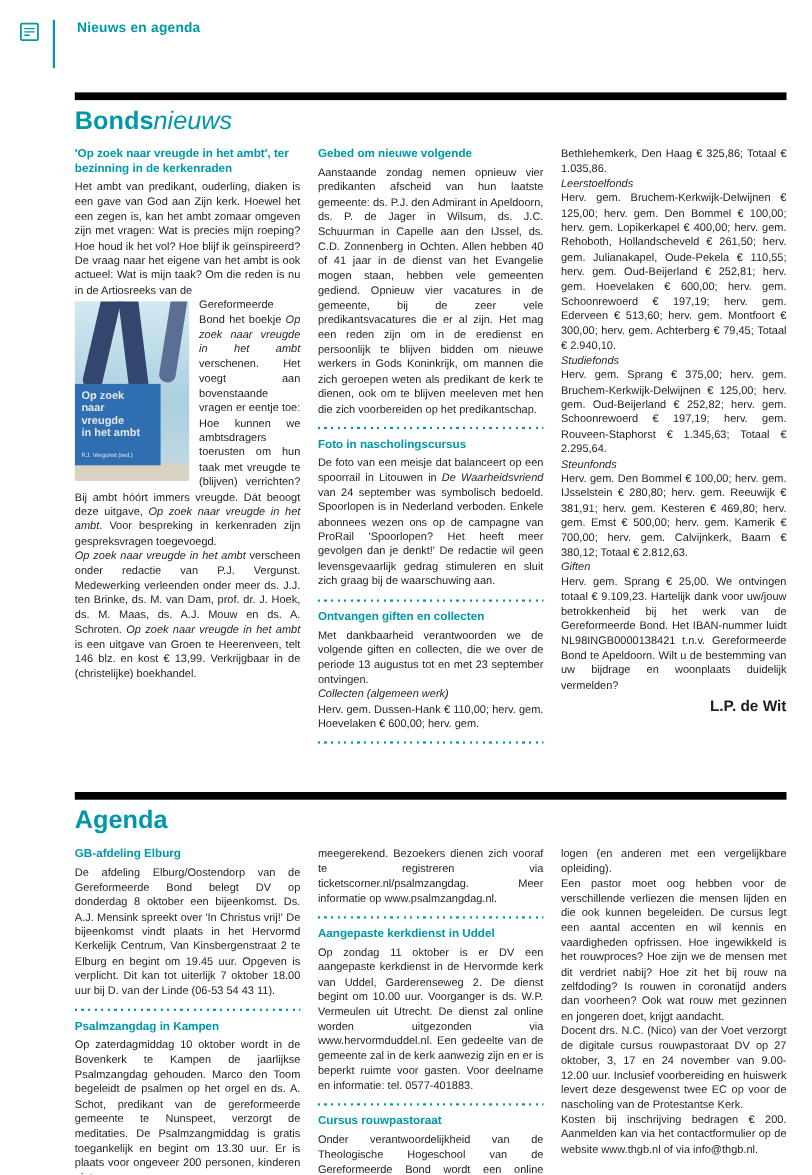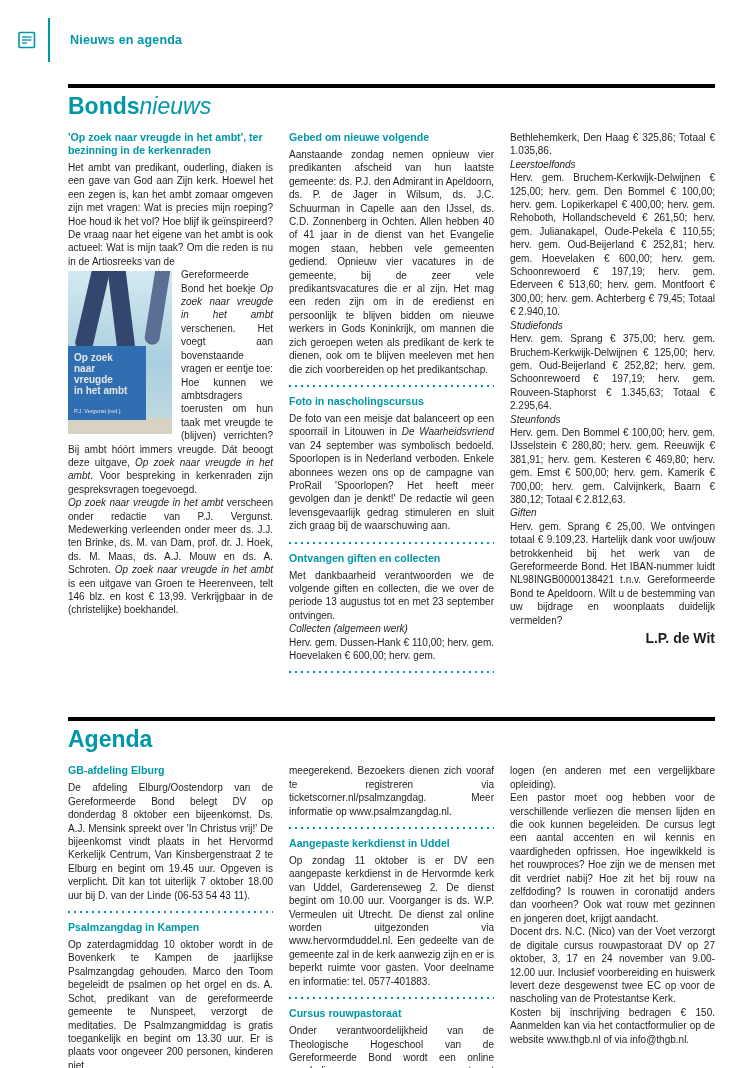--- a/index.html
+++ b/index.html
@@ -1,27 +1,27 @@
 <!DOCTYPE html>
 <html><head>
 <meta charset="utf-8">
 <style>
   html,body{margin:0;padding:0;background:#ffffff;}
   body{width:738px;height:1068px;font-family:"Liberation Sans",sans-serif;color:#1e1e1c;overflow:hidden;}
   .page{position:relative;width:738px;height:1068px;background:#fff;}
 
   
-  .topbar{position:absolute;top:18px;left:16px;display:flex;align-items:center;height:44px;}
+  .topbar{position:absolute;top:18px;left:16px;display:flex;height:44px;}
   .topbar .icon{display:inline-flex;margin-right:10px;}
   .vrule{display:inline-block;width:2px;height:44px;background:#0097a7;margin-right:20px;}
   .toplabel{color:#0097a7;font-weight:bold;font-size:12.5px;letter-spacing:.2px;}
 
   
   .content{position:absolute;left:68px;top:84px;width:647px;}
-  .band{border-top:4px solid #000000;padding-top:5px;}
+  .band{border-top:7px solid #000000;padding-top:5px;}
   .band + .band{margin-top:36px;}
   .band-title{margin:0 0 12px 0;color:#0097a7;font-size:23px;line-height:26px;font-weight:bold;}
   .band-title .ti{font-style:italic;font-weight:400;}
 
   .cols{display:flex;gap:16px;}
   .col{width:205px;min-width:205px;}
 
   .art-h{margin:0 0 4px 0;color:#0097a7;font-weight:bold;font-size:10.6px;line-height:13px;}
   p.body{margin:0;font-size:10px;line-height:13.4px;text-align:justify;}
   p.body + p.body{margin-top:0px;}
@@ -143,20 +143,20 @@
           <div class="dots"></div>
           <h3 class="art-h">Cursus rouwpastoraat</h3>
           <p class="body">Onder verantwoordelijkheid van de Theologische Hogeschool van de Gereformeerde Bond wordt een online nascholingscursus rouwpastoraat aangeboden voor hbo-theo-</p>
 
         </div>
 
         <div class="col">
           <p class="body">logen (en anderen met een vergelijkbare opleiding).</p>
           <p class="body">Een pastor moet oog hebben voor de verschillende verliezen die mensen lijden en die ook kunnen begeleiden. De cursus legt een aantal accenten en wil kennis en vaardigheden opfrissen. Hoe ingewikkeld is het rouwproces? Hoe zijn we de mensen met dit verdriet nabij? Hoe zit het bij rouw na zelfdoding? Is rouwen in coronatijd anders dan voorheen? Ook wat rouw met gezinnen en jongeren doet, krijgt aandacht.</p>
           <p class="body">Docent drs. N.C. (Nico) van der Voet verzorgt de digitale cursus rouwpastoraat DV op 27 oktober, 3, 17 en 24 november van 9.00-12.00 uur. Inclusief voorbereiding en huiswerk levert deze desgewenst twee EC op voor de nascholing van de Protestantse Kerk.</p>
-          <p class="body">Kosten bij inschrijving bedragen € 150. Aanmelden kan via het contactformulier op de website www.thgb.nl of via info@thgb.nl.</p>
+          <p class="body">Kosten bij inschrijving bedragen € 200. Aanmelden kan via het contactformulier op de website www.thgb.nl of via info@thgb.nl.</p>
         </div>
 
       </div>
     </section>
 
   </div>
 </div>
 
 </body></html>

